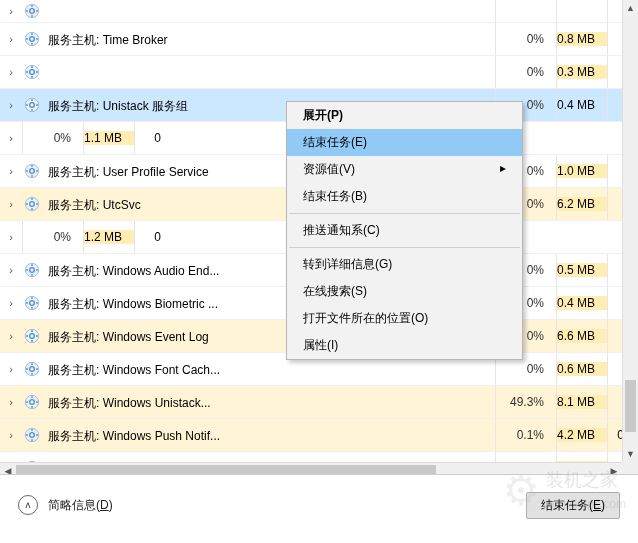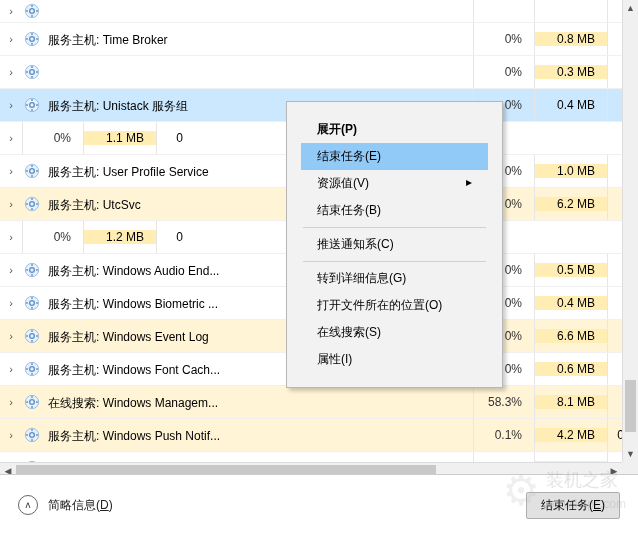--- a/index.html
+++ b/index.html
@@ -58,21 +58,21 @@
     text-overflow: ellipsis;
   }
   .cpu-col {
     width: 60px;
     text-align: right;
     padding-right: 12px;
     color: #333;
     background: transparent;
   }
   .mem-col {
-    width: 72px;
+    width: 50px;
     text-align: right;
     padding-right: 12px;
     background: #FFEDB3;
   }
   .row.sel .mem-col { background: #cce8ff; }
   .disk-col {
     width: 30px;
     text-align: right;
     padding-right: 4px;
   }
@@ -121,25 +121,25 @@
     position:absolute;
     right:0; top:462px;
     width:16px; height:16px;
     background:#f0f0f0;
   }
   
   .ctx-menu {
     position: absolute;
     left: 286px;
     top: 101px;
-    width: 217px;
+    width: 237px;
     background: #f2f2f2;
     border: 1px solid #b7b7b7;
     box-shadow: 3px 3px 4px rgba(0,0,0,0.2);
-    padding: 14px;
+    padding: 0;
     z-index: 50;
   }
   .ctx-menu .item {
     padding: 5px 16px;
     font-size: 12px;
     cursor: default;
   }
   .ctx-menu .item.hl { background: #91c9f7; }
   .ctx-menu .sep {
     height: 1px;
@@ -459,24 +459,24 @@
           <circle cx="12" cy="12" r="10" fill="#e8f1fb" stroke="#6fa4d5" stroke-width="1"></circle>
           <path fill="#5b90c4" d="M12 7.5a4.5 4.5 0 1 0 0 9 4.5 4.5 0 0 0 0-9zm0 2a2.5 2.5 0 1 1 0 5 2.5 2.5 0 0 1 0-5z"></path>
           <g fill="#5b90c4">
                 <rect x="11" y="3" width="2" height="3"></rect>
                 <rect x="11" y="18" width="2" height="3"></rect>
                 <rect x="3" y="11" width="3" height="2"></rect>
                 <rect x="18" y="11" width="3" height="2"></rect>
               </g>
         </svg>
       </span>
-      <span class="proc-name">在线搜索: Windows Managem...</span>
-    </span>
-    <span class="vsep"></span>
-    <span class="cpu-col">58.3%</span>
+      <span class="proc-name">服务主机: Windows Unistack...</span>
+    </span>
+    <span class="vsep"></span>
+    <span class="cpu-col">49.3%</span>
     <span class="vsep"></span>
     <span class="mem-col">8.1 MB</span>
     <span class="vsep"></span>
     <span class="disk-col">0</span>
   </div>
       <div class="row highlight">
     <span class="expander">›</span>
     <span class="name-col">
       <span class="icon-box">
         <svg class="gear-svg" viewBox="0 0 24 24">
@@ -543,22 +543,22 @@
   <div class="item hl">结束任务(E)</div>
   <div class="item">
     <span>资源值(V)</span>
     <span style="float:right">▸</span>
   </div>
   <div class="item">结束任务(B)</div>
   <div class="sep"></div>
   <div class="item">推送通知系(C)</div>
   <div class="sep"></div>
   <div class="item">转到详细信息(G)</div>
+  <div class="item">在线搜索(S)</div>
   <div class="item">打开文件所在的位置(O)</div>
-  <div class="item">在线搜索(S)</div>
   <div class="item">属性(I)</div>
 </div>
 
 <div class="footer">
   <div class="fewer">
     <span class="circle-up">˄</span>
     <span><span>简略信息(<span class="u">D</span>)</span></span>
   </div>
   <button class="end-btn">结束任务(<span class="u">E</span>)</button>
 </div>

